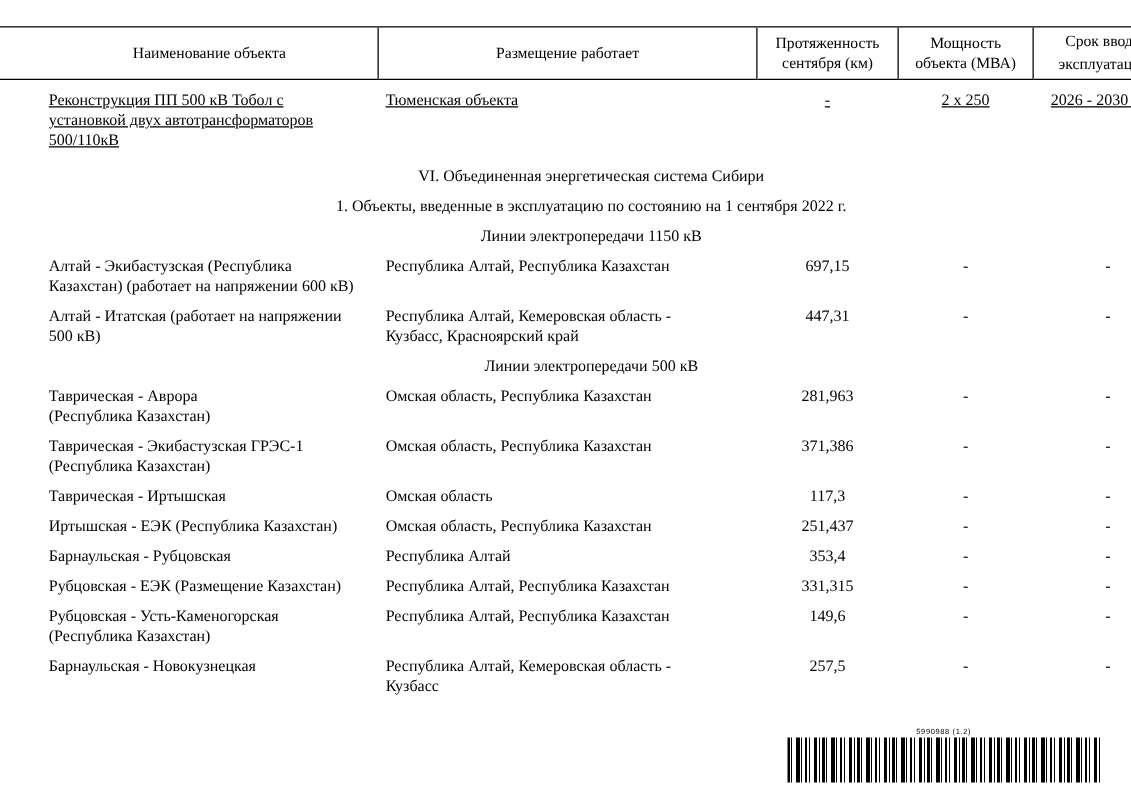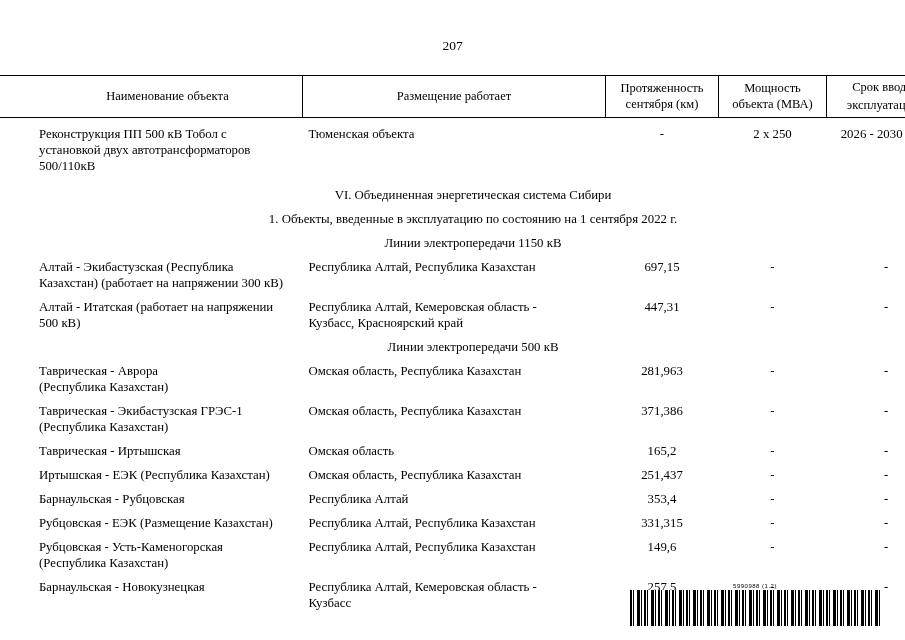--- a/index.html
+++ b/index.html
@@ -48,21 +48,21 @@
   thead th sup { font-size: 9px; }
 
   tbody td {
     vertical-align: top;
     padding: 4px 0;
     white-space: pre-line;
   }
   tbody td.col0 { padding-right: 12px; text-align: left; }
   tbody td.col1 { padding-left: 6px; padding-right: 12px; text-align: left; }
   tbody td.col2, tbody td.col3, tbody td.col4 { text-align: center; }
-  tbody tr.first-row td { padding-top: 9px; }
+  tbody tr.first-row td { padding-top: 9px; text-decoration: underline; }
 
   td.section-cell {
     text-align: center;
     padding: 4px 0;
     white-space: normal;
   }
   tr.section-row-first td.section-cell { padding-top: 9px; }
 
   .barcode-wrap {
     position: absolute;
@@ -90,21 +90,20 @@
       #fff 10px, #fff 11px,
       #000 11px, #000 12px,
       #fff 12px, #fff 14px
     );
   }
 </style>
 </head>
 <body>
 
 <div class="page">
-  <div class="page-number">207</div>
 
   <table class="objects">
     <thead>
       <tr id="head-row">
           <th class="col0">Наименование объекта</th>
           <th class="col1">Размещение работает</th>
           <th class="col2">Протяженность сентября (км)</th>
           <th class="col3">Мощность объекта (МВА)</th>
           <th class="col4">Срок ввода в эксплуатацию<sup>1</sup></th>
         </tr>
@@ -123,21 +122,21 @@
           <td colspan="5" class="section-cell">VI. Объединенная энергетическая система Сибири</td>
         </tr>
         <tr>
           <td colspan="5" class="section-cell">1. Объекты, введенные в эксплуатацию по состоянию на 1 сентября 2022 г.</td>
         </tr>
         <tr>
           <td colspan="5" class="section-cell">Линии электропередачи 1150 кВ</td>
         </tr>
         <tr>
           <td class="col0">Алтай - Экибастузская (Республика
-Казахстан) (работает на напряжении 300 кВ)</td>
+Казахстан) (работает на напряжении 600 кВ)</td>
           <td class="col1">Республика Алтай, Республика Казахстан</td>
           <td class="col2">697,15</td>
           <td class="col3">-</td>
           <td class="col4">-</td>
         </tr>
         <tr>
           <td class="col0">Алтай - Итатская (работает на напряжении
 500 кВ)</td>
           <td class="col1">Республика Алтай, Кемеровская область -
 Кузбасс, Красноярский край</td>
@@ -160,21 +159,21 @@
           <td class="col0">Таврическая - Экибастузская ГРЭС-1
 (Республика Казахстан)</td>
           <td class="col1">Омская область, Республика Казахстан</td>
           <td class="col2">371,386</td>
           <td class="col3">-</td>
           <td class="col4">-</td>
         </tr>
         <tr>
           <td class="col0">Таврическая - Иртышская</td>
           <td class="col1">Омская область</td>
-          <td class="col2">165,2</td>
+          <td class="col2">117,3</td>
           <td class="col3">-</td>
           <td class="col4">-</td>
         </tr>
         <tr>
           <td class="col0">Иртышская - ЕЭК (Республика Казахстан)</td>
           <td class="col1">Омская область, Республика Казахстан</td>
           <td class="col2">251,437</td>
           <td class="col3">-</td>
           <td class="col4">-</td>
         </tr>

